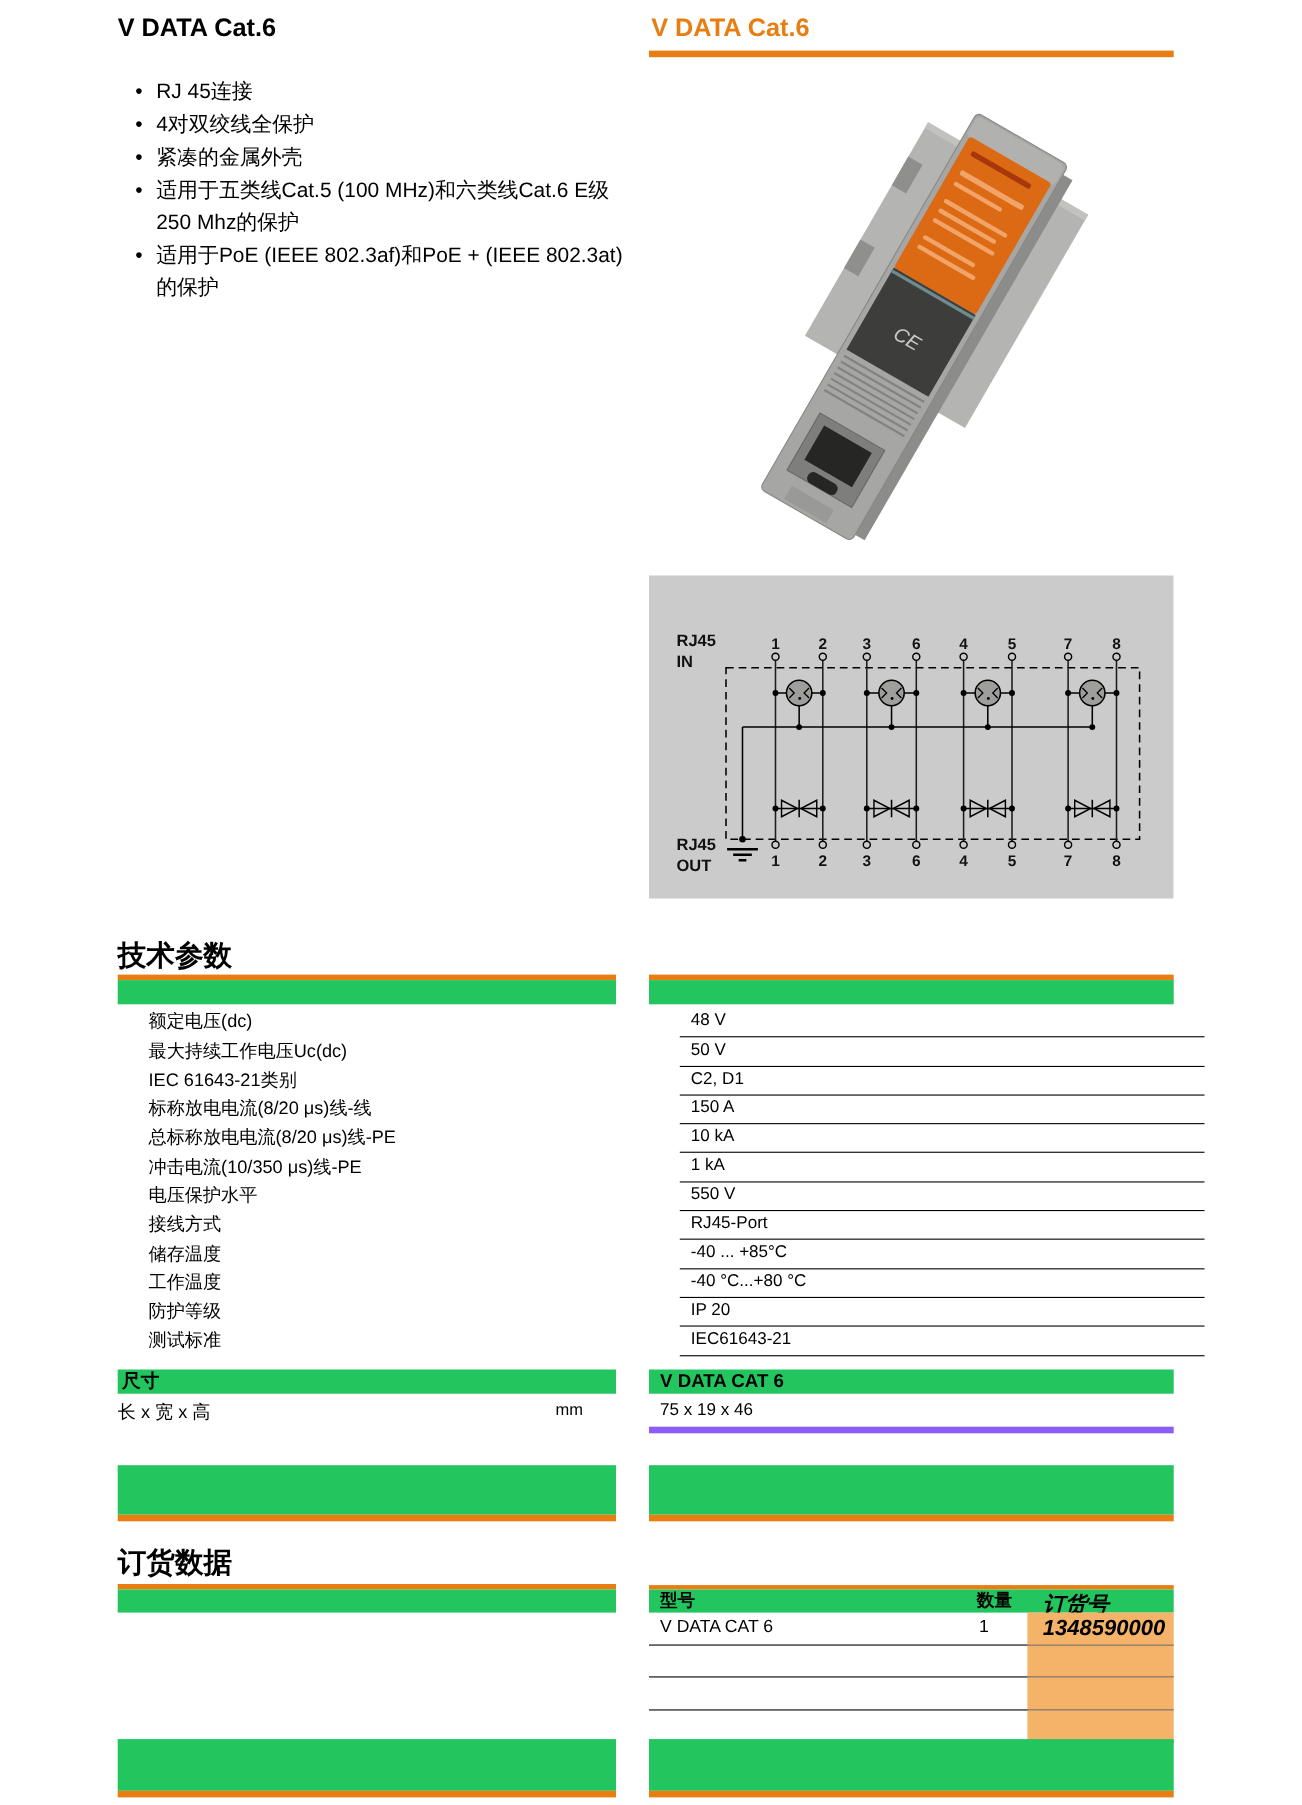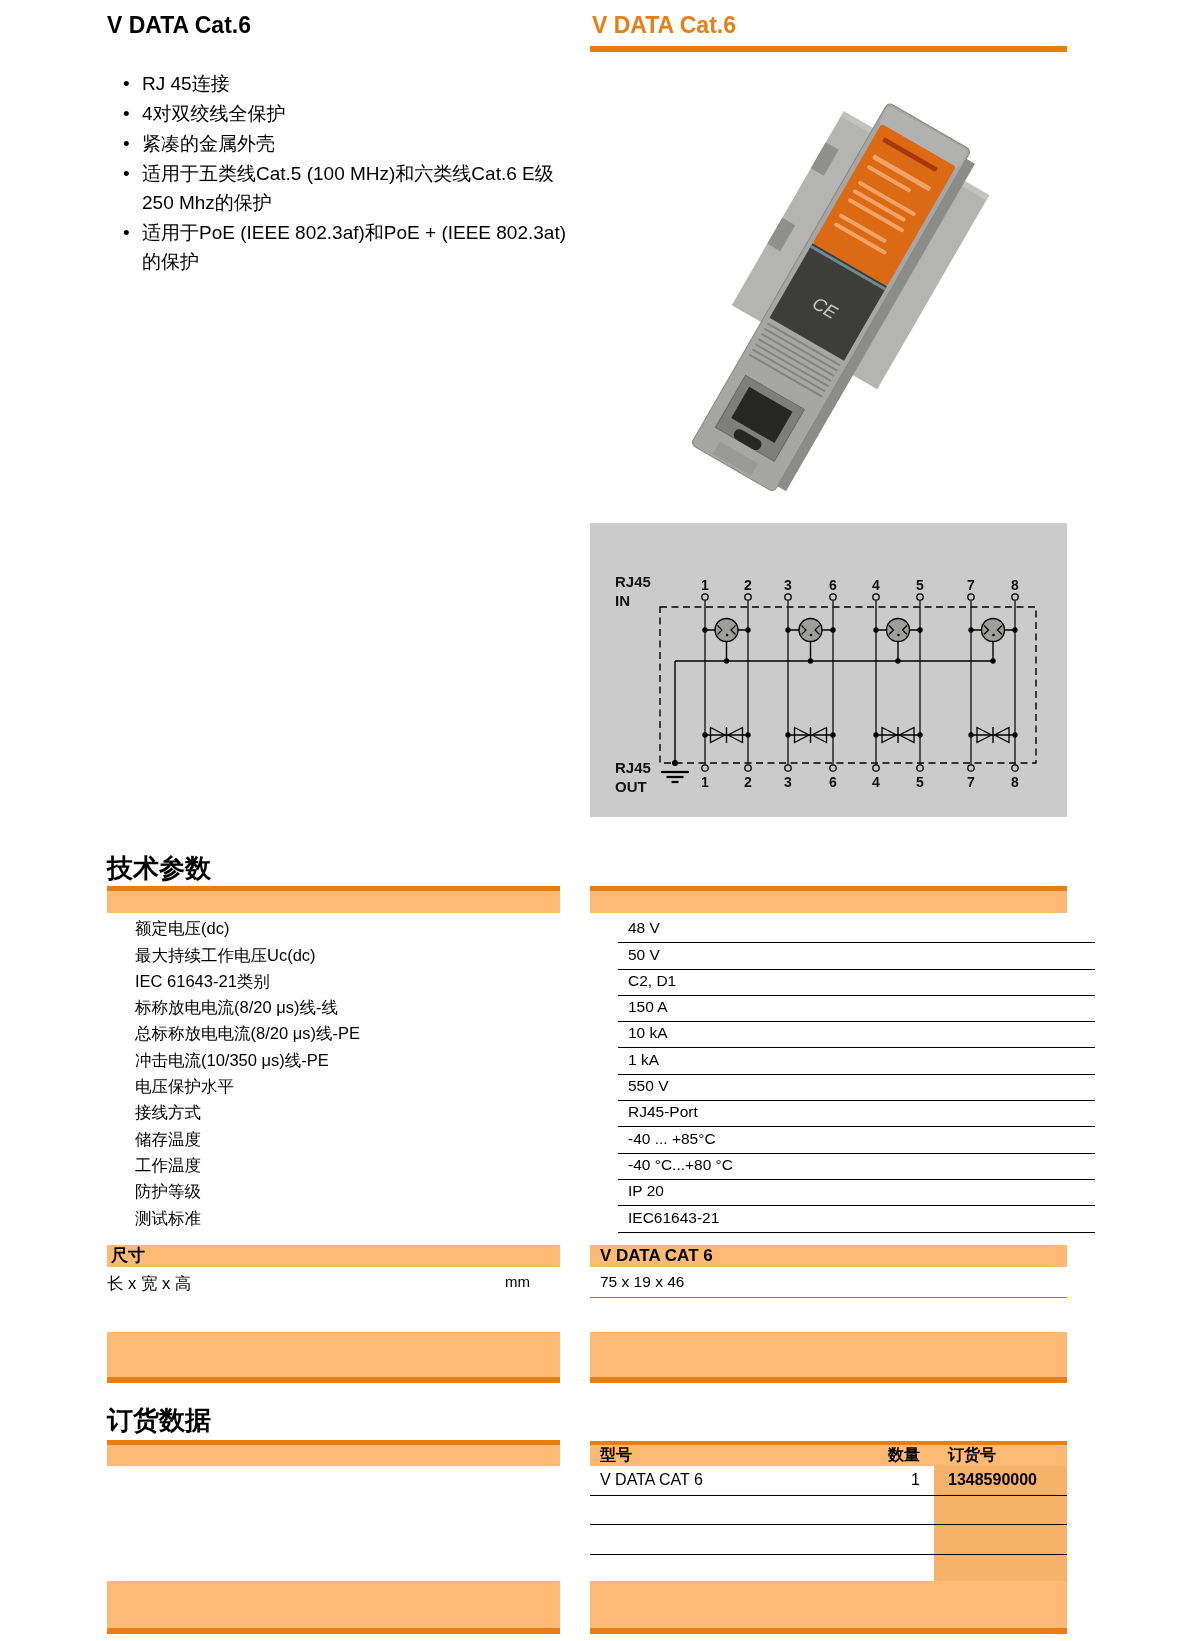--- a/index.html
+++ b/index.html
@@ -6,50 +6,50 @@
   .page {
     position:relative; width:1184px; height:1641px; background:#ffffff;
     font-family:"Liberation Sans","DejaVu Sans",sans-serif; color:#000; overflow:hidden;
   }
   .abs { position:absolute; }
 
   .title { font-size:23px; font-weight:bold; letter-spacing:0; white-space:nowrap; }
   .title.orange { color:var(--accent); }
 
   .orange-bar { background:var(--accent); }
-  .gray-band  { background:#fdba74; }
+  .gray-band  { background:#22c55e; }
 
   ul.features { list-style:none; margin:13px; padding:0; width:455px; }
   ul.features li {
     position:relative; padding-left:22px; font-size:19px; line-height:29px; margin-bottom:1px;
   }
   ul.features li::before {
     content:"\2022"; position:absolute; left:3px; top:0; font-size:19px; line-height:29px;
   }
 
   .sec-heading { font-size:26px; font-weight:bold; white-space:nowrap; }
 
   .tech-rows { display:flex; flex-direction:column;margin-left:28px; }
   .tech-row  { display:flex; height:26.3px; align-items:flex-end; }
   .tech-label{ width:453px; margin-right:30px; font-size:16.5px; padding-bottom:3px; white-space:nowrap; }
   .tech-value{ flex:1; border-bottom:1px solid #000; font-size:15.5px; padding:0 0 5px 10px; white-space:nowrap; }
 
   .bar-label { font-size:17px; font-weight:bold; line-height:22px; }
 
   .dim-left  { display:flex; justify-content:space-between; width:453px; font-size:16.5px; padding-top:6px; }
   .dim-unit  { font-size:15px; padding-right:30px; }
-  .dim-value { border-bottom:1px solid #8b5cf6; font-size:15.5px; padding:6px 0 6px 10px; }
+  .dim-value { border-bottom:6px solid #8b5cf6; font-size:15.5px; padding:6px 0 6px 10px; }
 
   .order-head { display:flex; font-weight:bold; font-size:17px; }
   .order-rows { display:flex; flex-direction:column; }
   .order-row  { display:flex; height:28.5px; border-bottom:1.5px solid #000; align-items:center; }
   .c-model  { flex:1; padding-left:10px; font-size:16px; white-space:nowrap; }
   .c-qty    { width:76px; text-align:right; padding-right:14px; font-size:16px; }
-  .c-ordno  { width:119px; padding-left:14px; font-size:16px; }
-  .order-row .c-ordno { background:var(--lightorange); font-weight:bold; height:100%; display:flex; align-items:center; }
+  .c-ordno  { width:119px; padding-left:14px; font-size:20px;font-style:italic; }
+  .order-row .c-ordno { background:var(--lightorange); font-weight:bold; height:100%; display:flex; align-items:center;margin-left:21px; }
 
   svg text { font-family:"Liberation Sans","DejaVu Sans",sans-serif; }
   .dnum   { font-size:14px; font-weight:bold; fill:#111; }
   .dlabel { font-size:15px; font-weight:bold; fill:#111; }
 </style>
 </head>
 <body>
 
 <div class="page">
 

